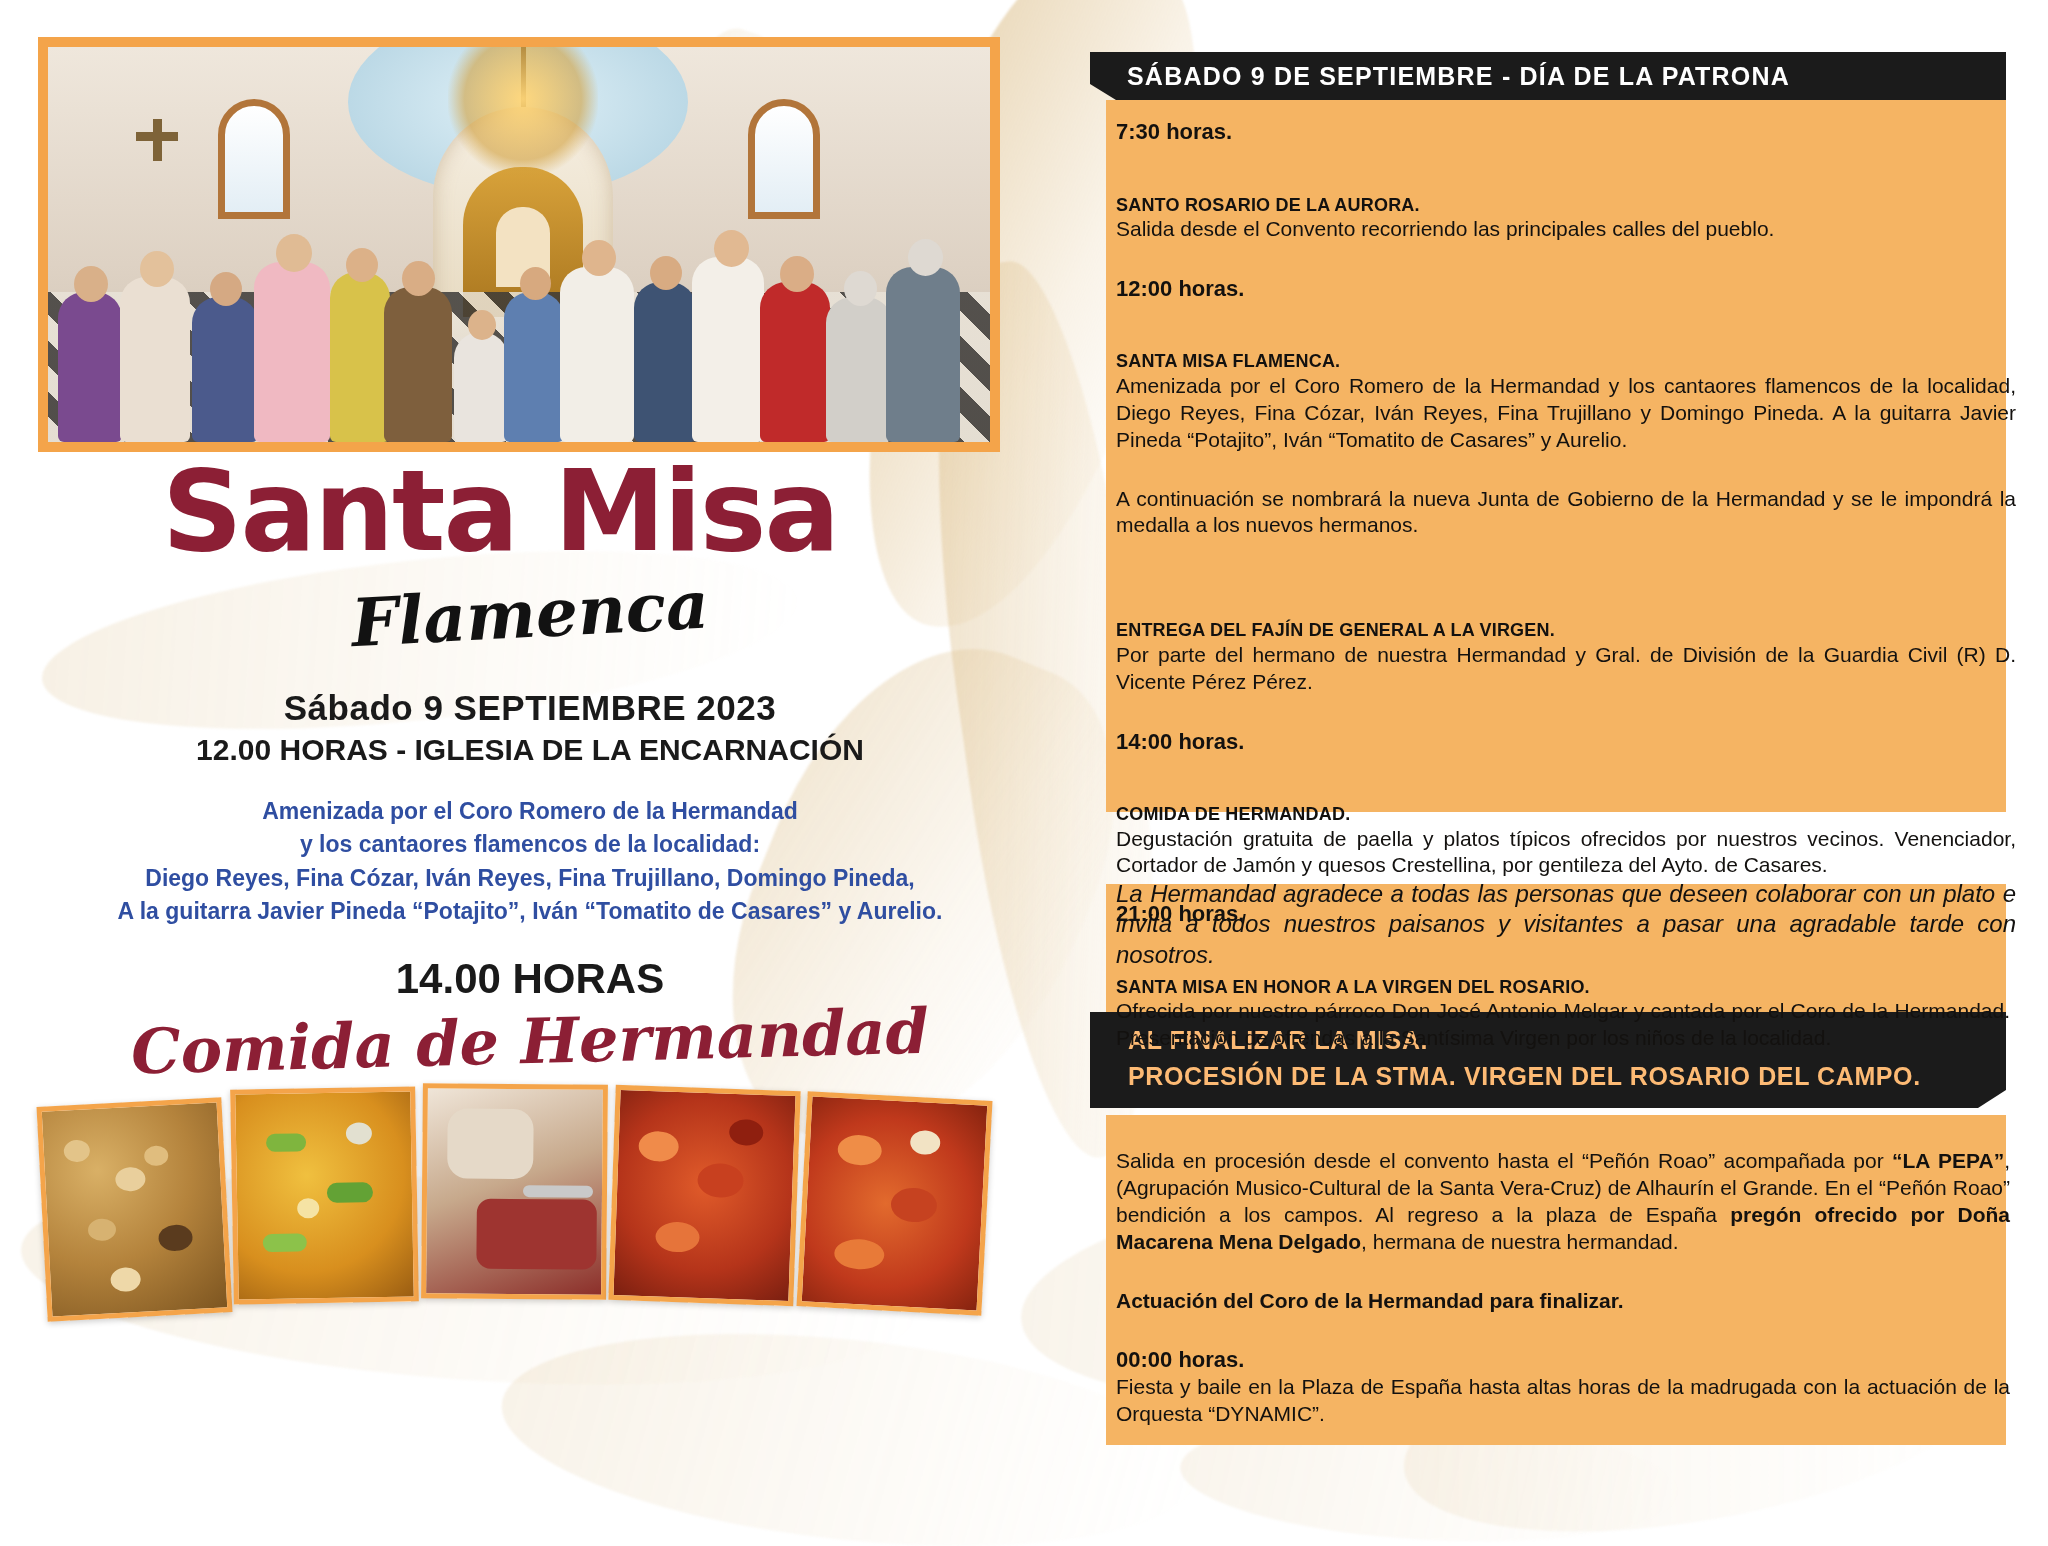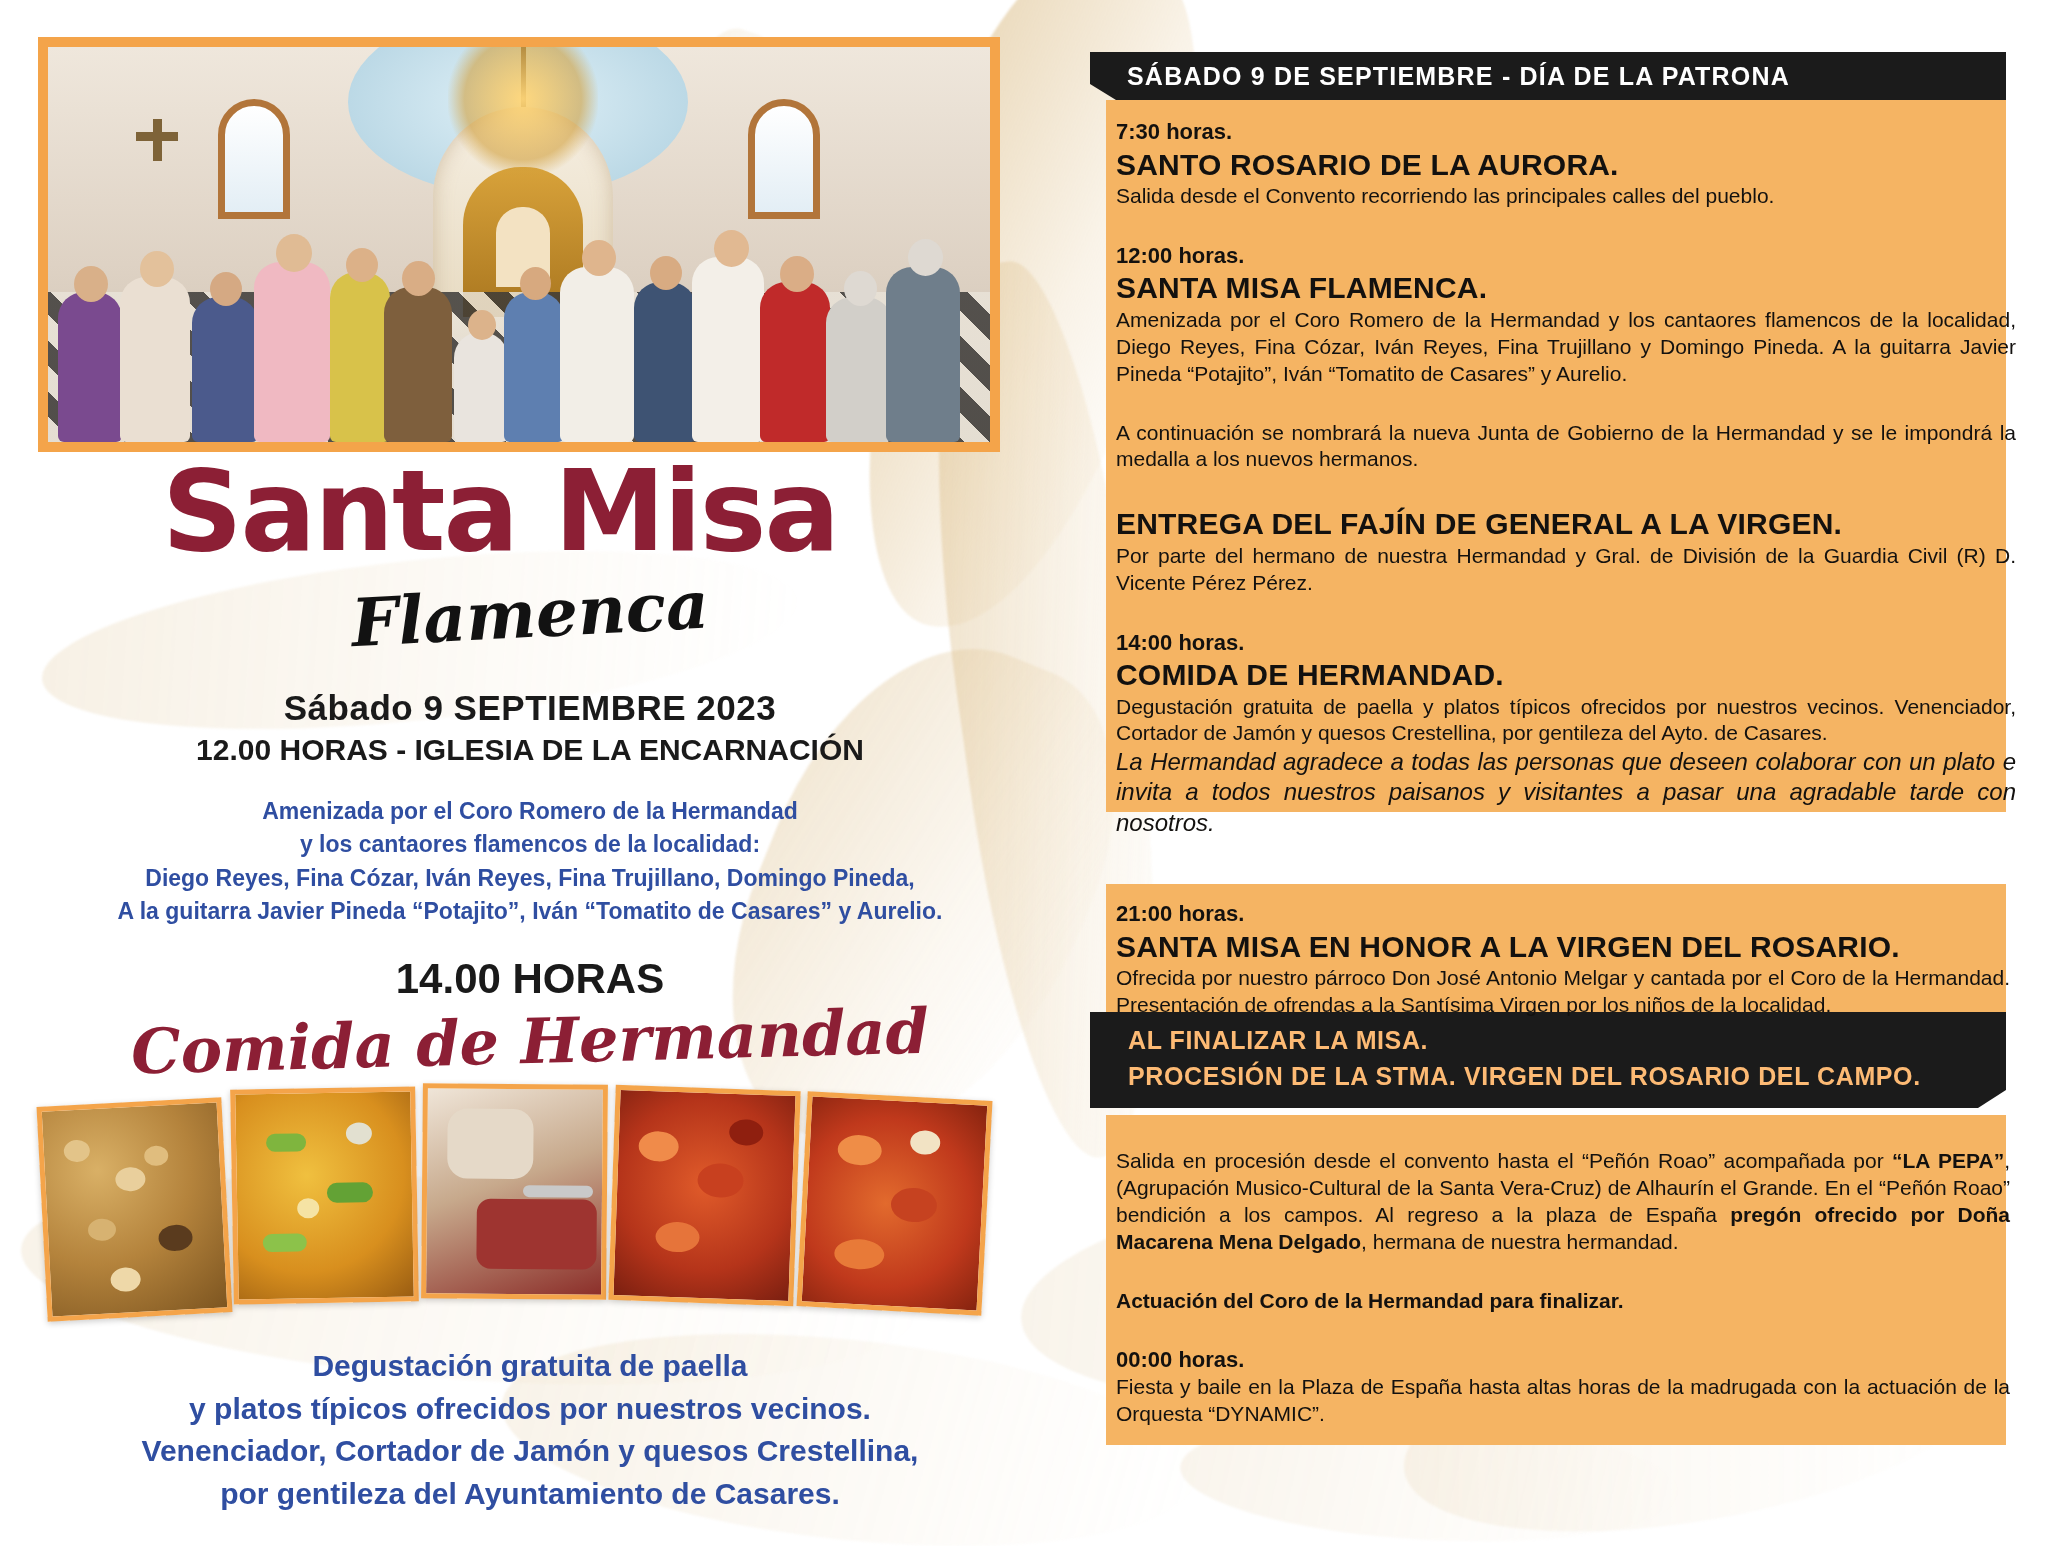--- a/index.html
+++ b/index.html
@@ -273,21 +273,21 @@
   .content {
     position: absolute;
     z-index: 3;
     color: #13110f;
   }
   .c-block { margin-bottom: 14px; }
   .c-time {
     font-size: 22px; font-weight: 700; line-height: 1.25;
   }
   .c-head {
-    font-size: 30px; font-weight: 700; line-height: 1.25; letter-spacing: .2px;
+    font-size: 18px; font-weight: 700; line-height: 1.25; letter-spacing: .2px; margin-top: 48px;
   }
   .c-body {
     font-size: 21px; line-height: 1.28; text-align: justify;
   }
   .c-body-italic {
     font-size: 24px; line-height: 1.26; font-style: italic; text-align: justify;
   }
   .c1 { left: 1116px; top: 118px; width: 900px; }
   .c2 { left: 1116px; top: 900px; width: 894px; }
   .c3 { left: 1116px; top: 1148px; width: 894px; }
@@ -412,26 +412,20 @@
     <div class="food-card fc5 f-stew2">
       <div class="food-dots">
         <div class="fd" style="left:28px;top:36px;width:44px;height:30px;background:#ef8d47;"></div>
         <div class="fd" style="left:84px;top:86px;width:46px;height:34px;background:#c64220;"></div>
         <div class="fd" style="left:30px;top:140px;width:50px;height:30px;background:#e87a38;"></div>
         <div class="fd" style="left:100px;top:28px;width:30px;height:24px;background:#f2e3c4;"></div>
       </div>
     </div>
   </div>
 
-  <div class="bottom-text">
-    <div>Degustación gratuita de paella</div>
-    <div>y platos típicos ofrecidos por nuestros vecinos.</div>
-    <div>Venenciador, Cortador de Jamón y quesos Crestellina,</div>
-    <div>por gentileza del Ayuntamiento de Casares.</div>
-  </div>
 </div>
 
 <div class="right-col">
   <div class="banner banner-1">
     <span>SÁBADO 9 DE SEPTIEMBRE - DÍA DE LA PATRONA</span>
   </div>
   <div class="panel-orange panel-1"></div>
   <div class="panel-orange panel-2"></div>
   <div class="banner-2">
     <div>AL FINALIZAR LA MISA.</div>

